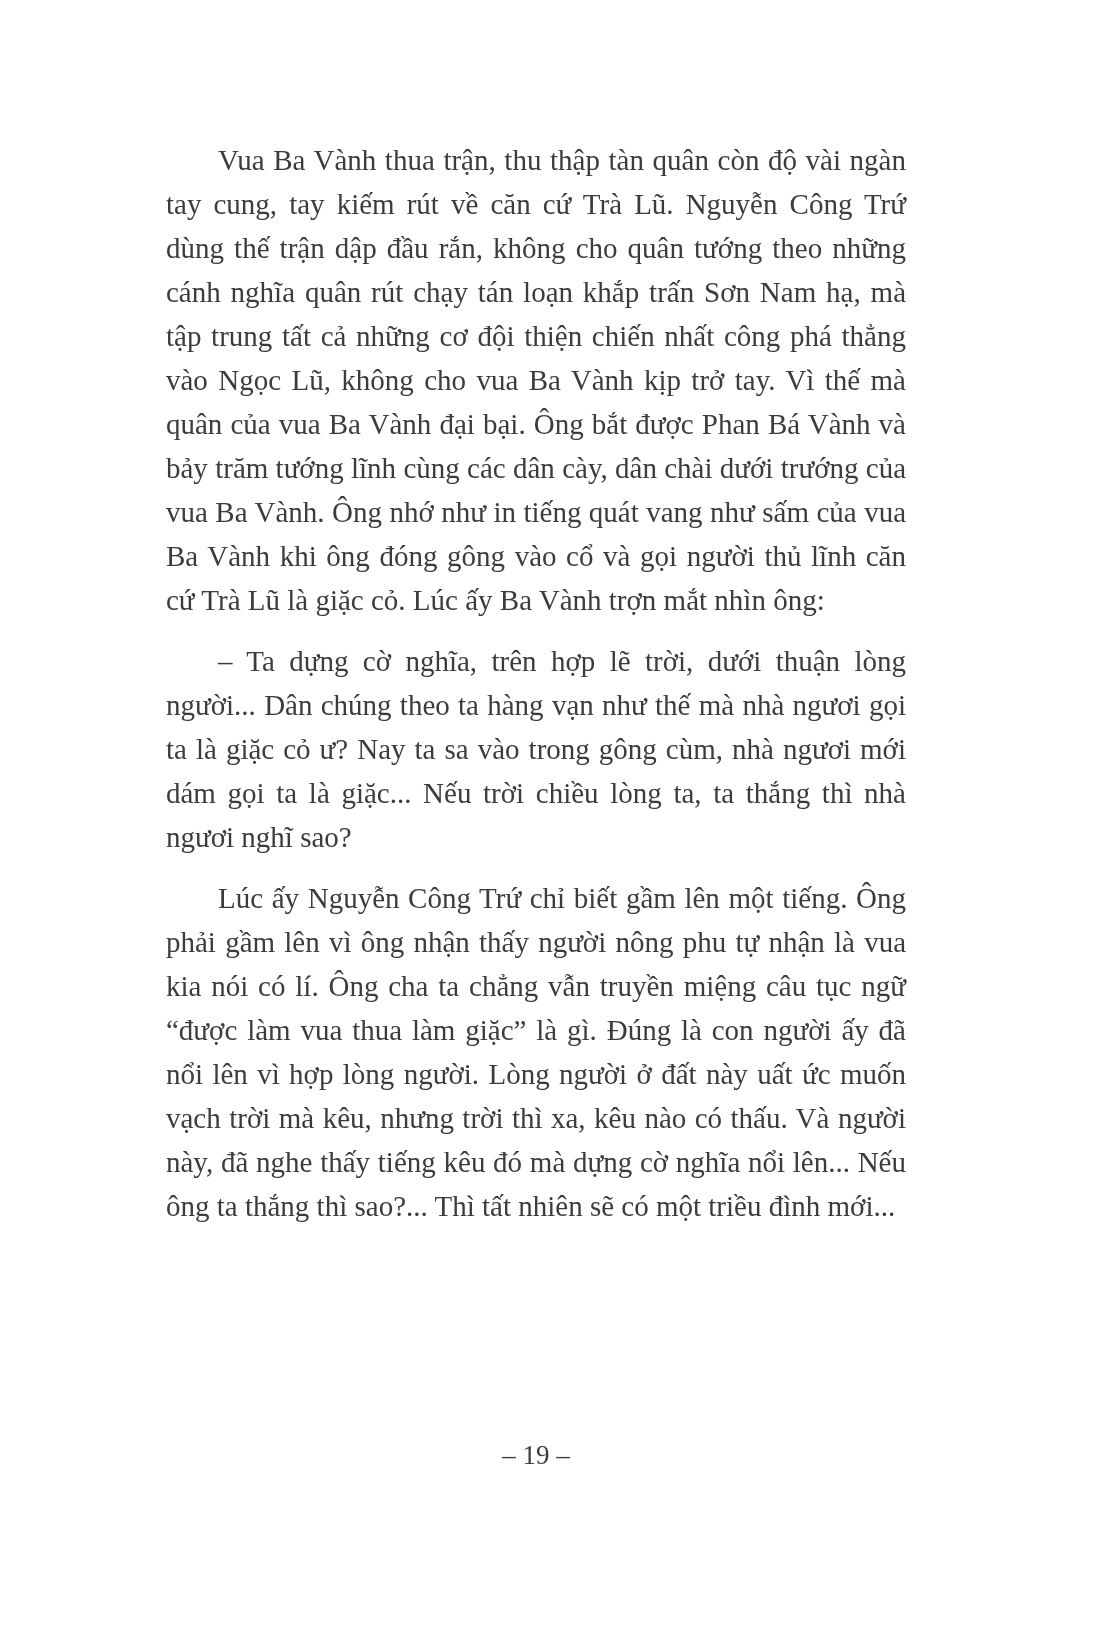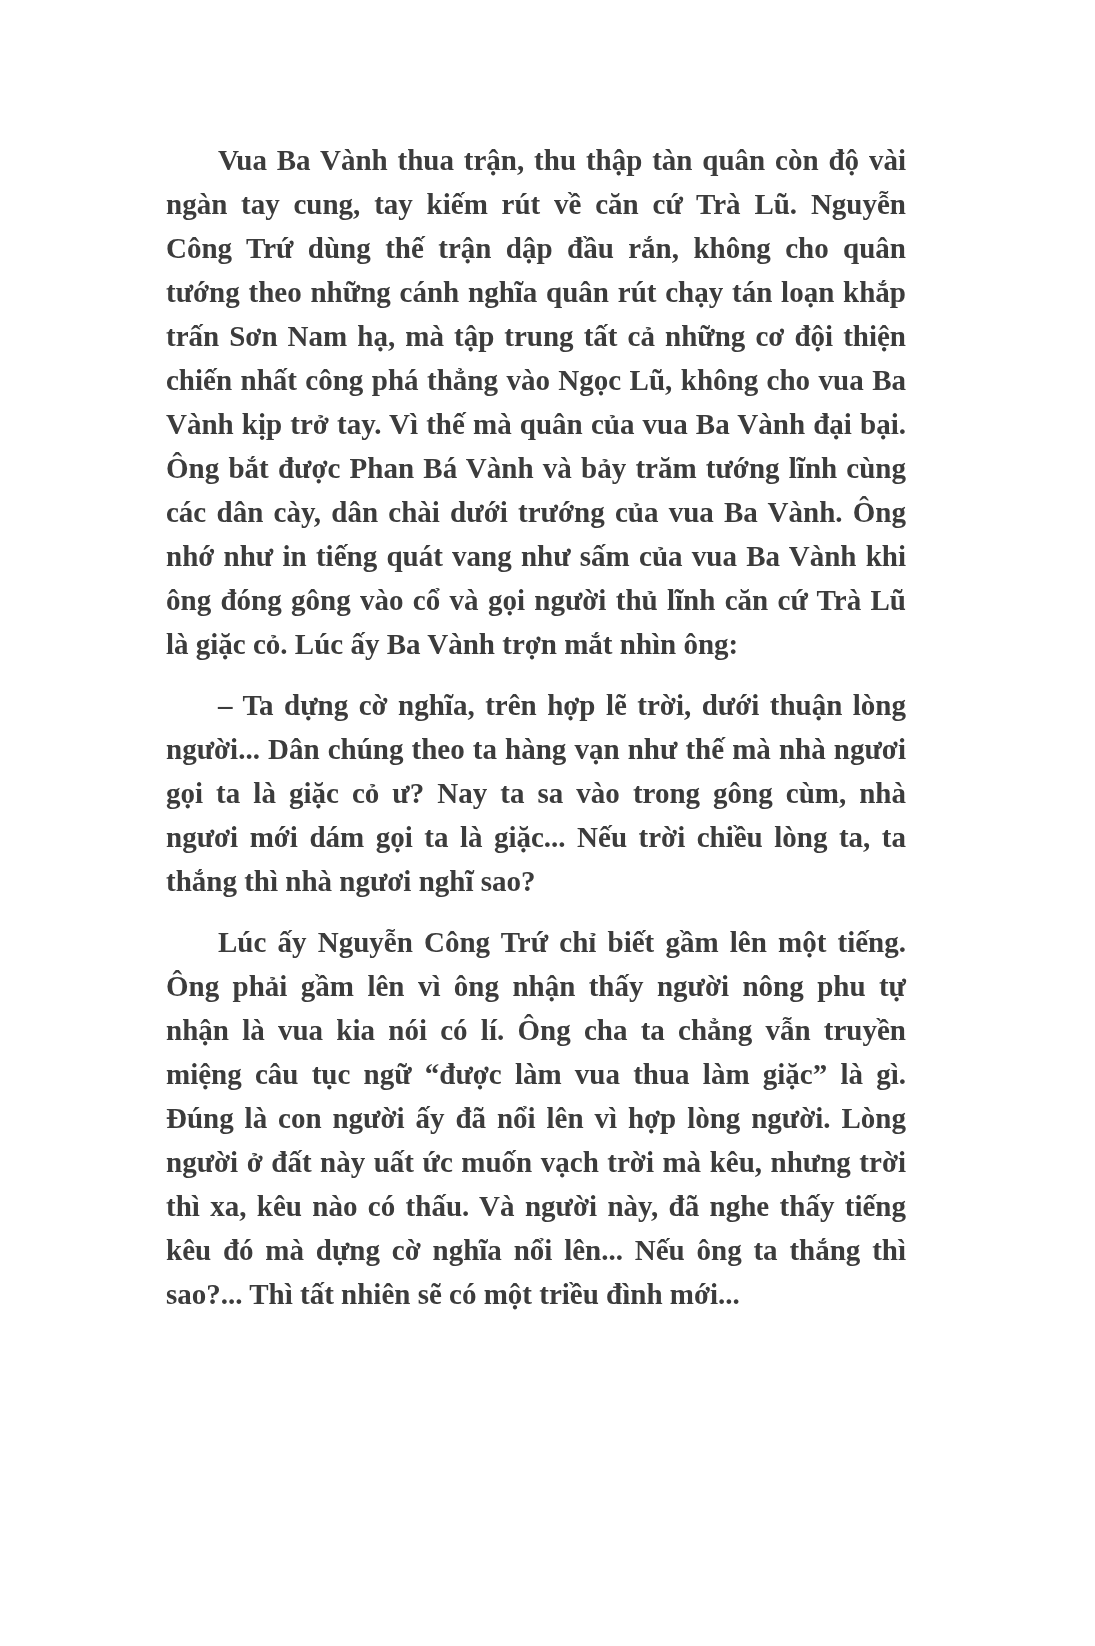--- a/index.html
+++ b/index.html
@@ -8,21 +8,20 @@
     background: #ffffff;
   }
   .page {
     position: relative;
     width: 1095px;
     height: 1646px;
     margin: 0 auto;
     background: #ffffff;
     overflow: hidden;
     font-family: "Liberation Serif", "DejaVu Serif", serif;
-    font-weight: bold;
   }
   .text-block {
     position: absolute;
     top: 138px;
     left: 166px;
     width: 740px;
     color: #3c3c3c;
     font-size: 29px;
     line-height: 44px;
     text-align: justify;
@@ -44,13 +43,16 @@
 </style>
 </head>
 <body>
 
 <div class="page">
   <div class="text-block">
     <p>Vua Ba Vành thua trận, thu thập tàn quân còn độ vài ngàn tay cung, tay kiếm rút về căn cứ Trà Lũ. Nguyễn Công Trứ dùng thế trận dập đầu rắn, không cho quân tướng theo những cánh nghĩa quân rút chạy tán loạn khắp trấn Sơn Nam hạ, mà tập trung tất cả những cơ đội thiện chiến nhất công phá thẳng vào Ngọc Lũ, không cho vua Ba Vành kịp trở tay. Vì thế mà quân của vua Ba Vành đại bại. Ông bắt được Phan Bá Vành và bảy trăm tướng lĩnh cùng các dân cày, dân chài dưới trướng của vua Ba Vành. Ông nhớ như in tiếng quát vang như sấm của vua Ba Vành khi ông đóng gông vào cổ và gọi người thủ lĩnh căn cứ Trà Lũ là giặc cỏ. Lúc ấy Ba Vành trợn mắt nhìn ông:</p>
     <p>– Ta dựng cờ nghĩa, trên hợp lẽ trời, dưới thuận lòng người... Dân chúng theo ta hàng vạn như thế mà nhà ngươi gọi ta là giặc cỏ ư? Nay ta sa vào trong gông cùm, nhà ngươi mới dám gọi ta là giặc... Nếu trời chiều lòng ta, ta thắng thì nhà ngươi nghĩ sao?</p>
     <p>Lúc ấy Nguyễn Công Trứ chỉ biết gầm lên một tiếng. Ông phải gầm lên vì ông nhận thấy người nông phu tự nhận là vua kia nói có lí. Ông cha ta chẳng vẫn truyền miệng câu tục ngữ “được làm vua thua làm giặc” là gì. Đúng là con người ấy đã nổi lên vì hợp lòng người. Lòng người ở đất này uất ức muốn vạch trời mà kêu, nhưng trời thì xa, kêu nào có thấu. Và người này, đã nghe thấy tiếng kêu đó mà dựng cờ nghĩa nổi lên... Nếu ông ta thắng thì sao?... Thì tất nhiên sẽ có một triều đình mới...</p>
   </div>
+  <div class="page-footer">
+    <span>– 19 –</span>
+  </div>
 </div>
 
 </body></html>

